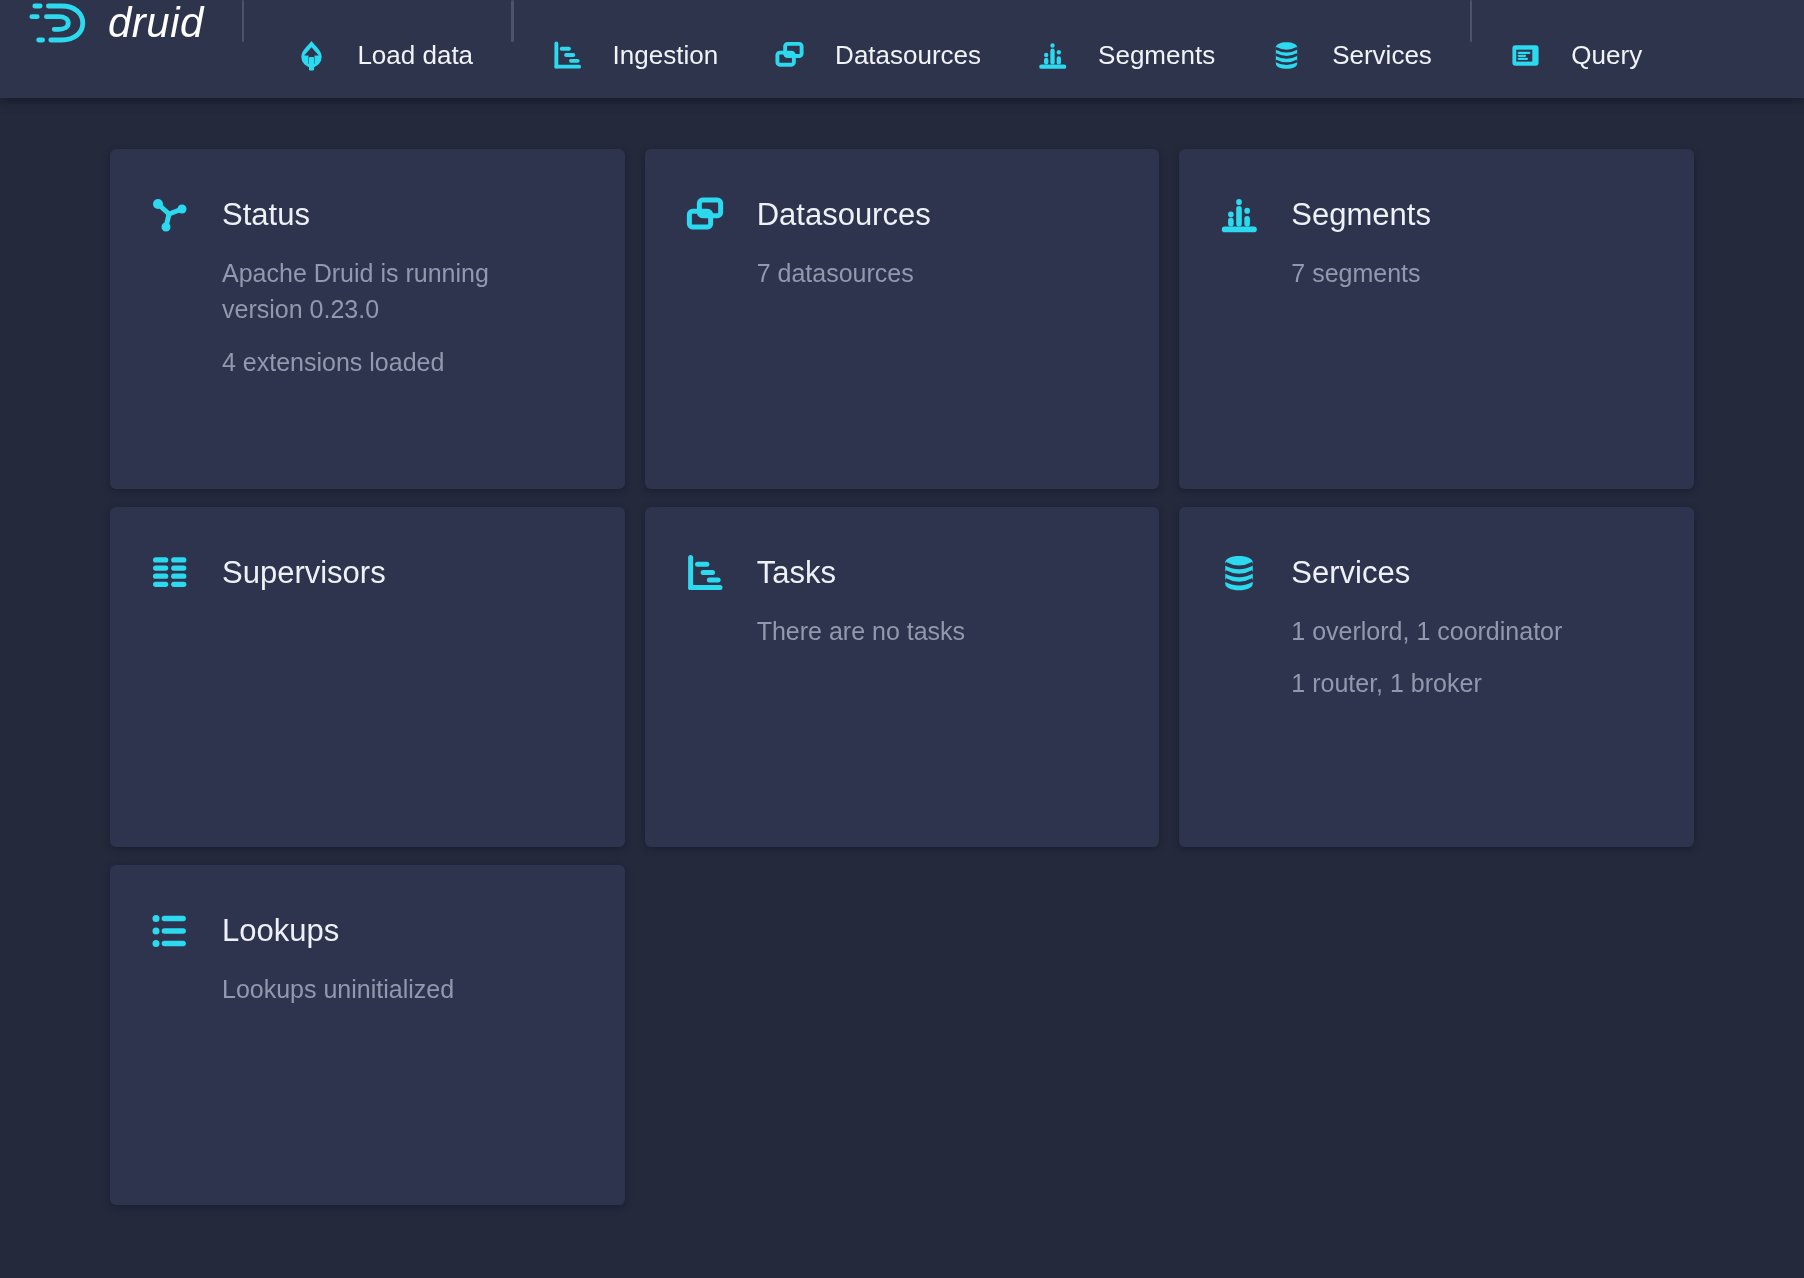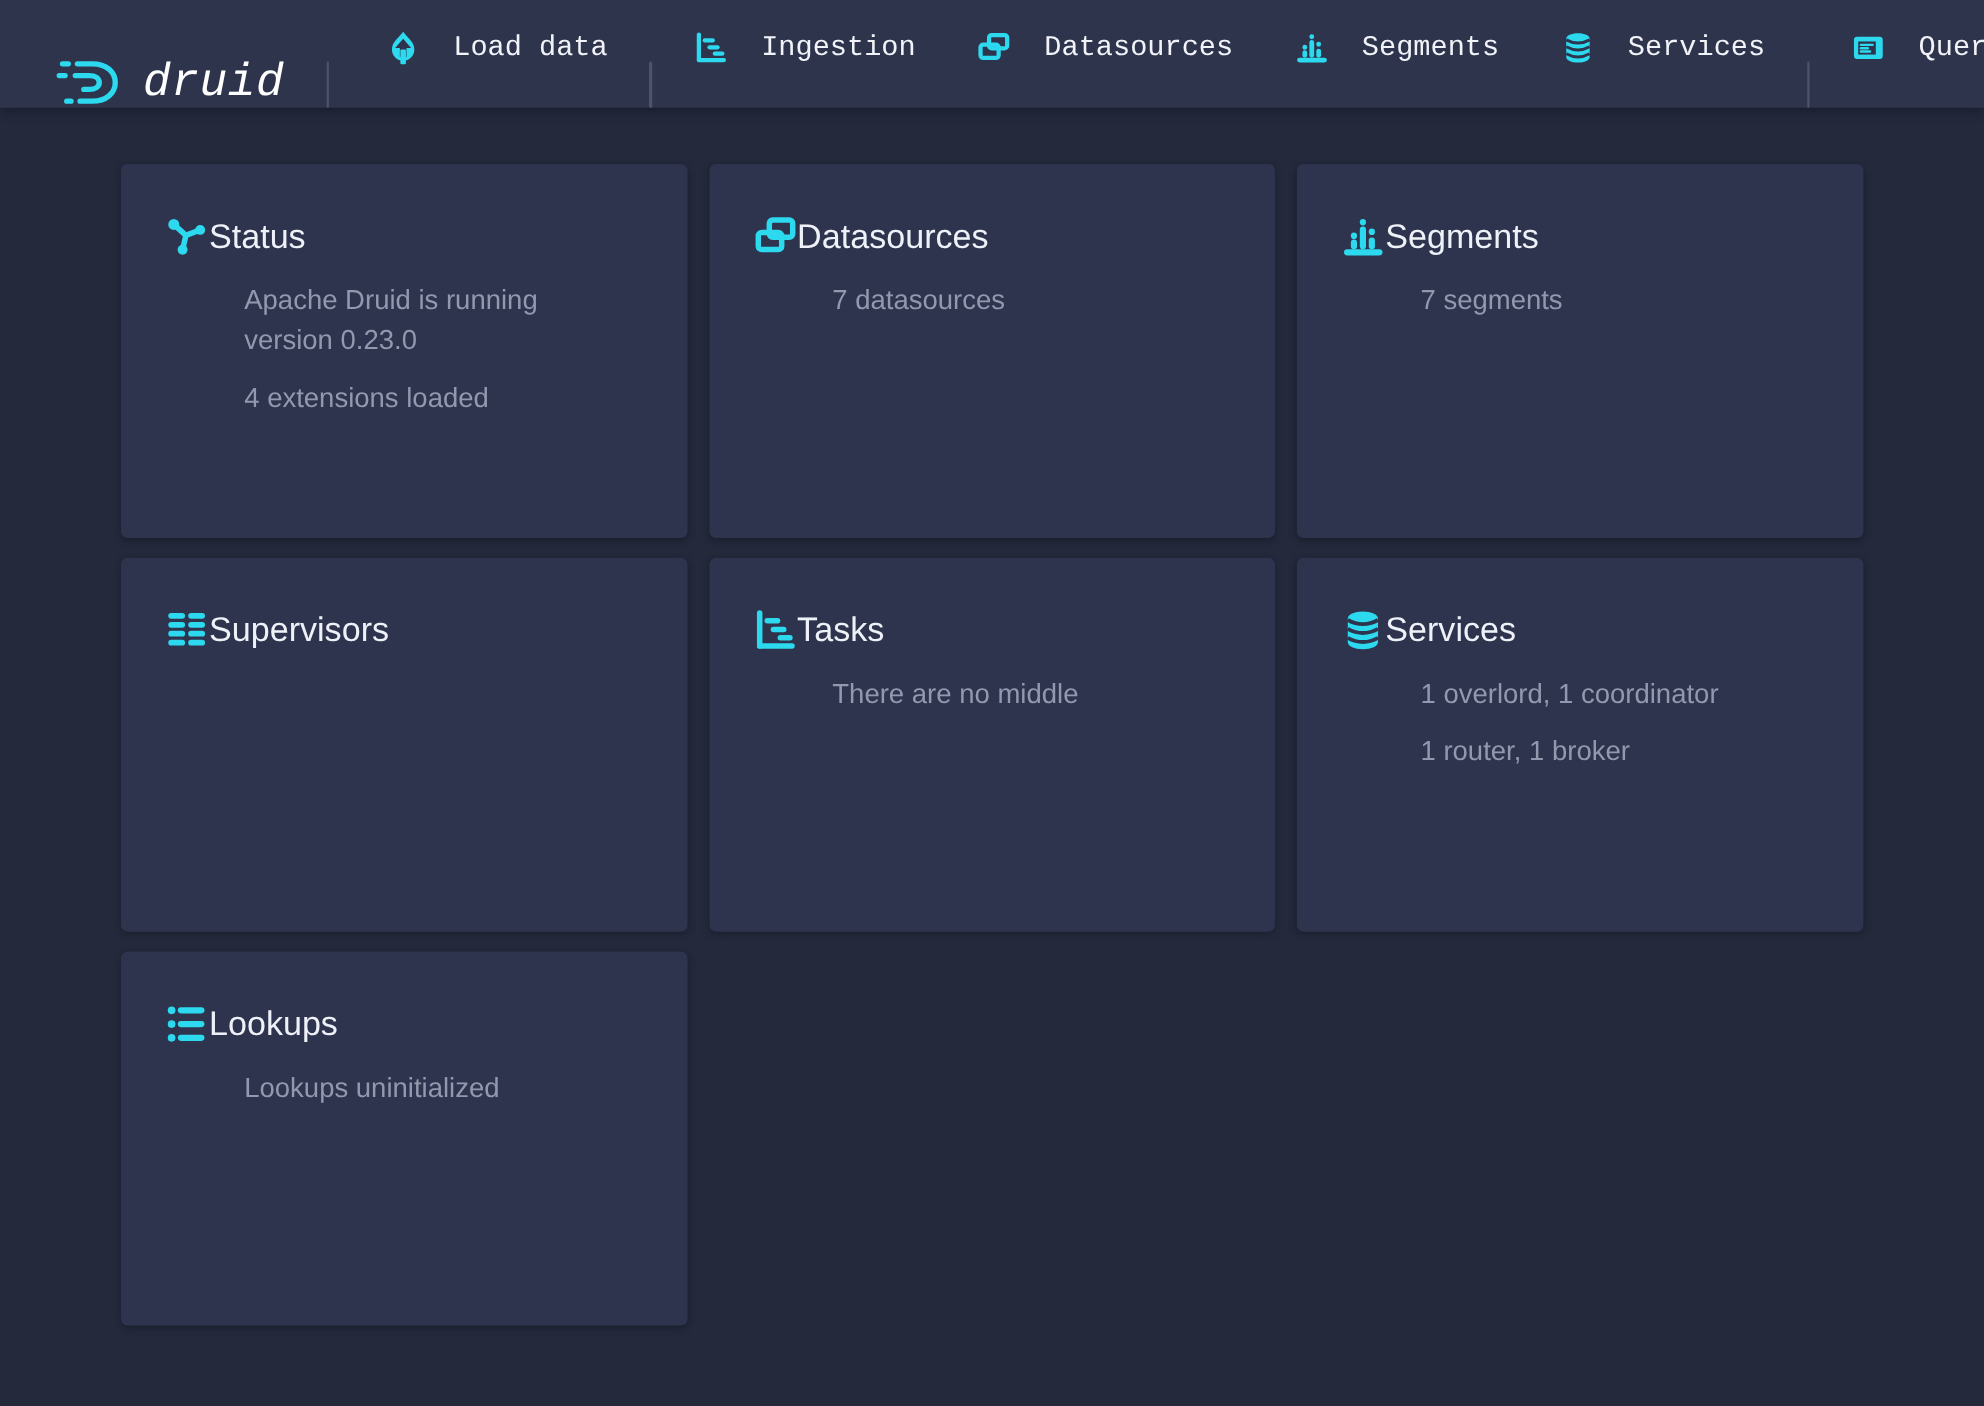--- a/index.html
+++ b/index.html
@@ -4,25 +4,25 @@
 <style>
   html,body{margin:0;padding:0;}
   body{
     width:1804px;height:1278px;overflow:hidden;
     background:#242a3c;
     font-family:"Liberation Sans", sans-serif;
     -webkit-font-smoothing:antialiased;
   }
   
   .navbar{
-    display:flex;align-items:flex-end;
-    height:98px;padding:0 50px;
+    display:flex;align-items:flex-start;
+    height:98px;padding:0 28px;
     background:#2e344c;
     box-shadow:0 3px 10px rgba(10,14,26,.5);
-    position:relative;z-index:5;font-family:Liberation Mono, monospace;
+    position:relative;z-index:5;
   }
   .brand{display:flex;align-items:center;gap:16px;cursor:pointer;}
   .brand-logo{width:64px;height:46px;display:block;}
   .brand-name{
     color:#ffffff;font-size:42px;font-style:italic;font-weight:400;
     letter-spacing:.5px;line-height:1;padding-right:4px;
   }
   .nav-divider{
     width:2.5px;height:42px;background:#4d5368;border-radius:2px;
     margin:0 10px;flex:0 0 auto;
@@ -42,21 +42,21 @@
     grid-auto-rows:340px;
     gap:18px 20px;
   }
   .card{
     background:#2f344e;
     border-radius:6px;
     box-shadow:0 2px 7px rgba(10,14,26,.4);
     padding:46px 28px 0 40px;
     cursor:pointer;
   }
-  .card-header{display:flex;align-items:center;}
+  .card-header{display:flex;align-items:center;gap:32px;}
   .card-icon{width:40px;height:40px;display:block;flex:0 0 auto;}
   .card-title{
     color:#eef1f7;font-size:31px;font-weight:500;line-height:1.2;margin:0;
   }
   .card-body{margin:20px 0 0 72px;}
   .card-body p{
     margin:12px 0 16px;color:#9298ad;font-size:25px;line-height:1.45;
   }
   .card-status .card-body p{max-width:330px;}
   
@@ -243,21 +243,21 @@
           <path d="M4.5 3.5 V27.5"></path>
             <path d="M4.5 27.5 H28"></path>
           <path d="M10 9 H17.5"></path>
             <path d="M14.5 15.5 H22"></path>
             <path d="M19.5 21.5 H26.5"></path>
         </g>
       </svg>
       <h2 class="card-title">Tasks</h2>
     </div>
     <div class="card-body">
-      <p>There are no middle</p>
+      <p>There are no tasks</p>
     </div>
   </section>
 
   <section class="card">
     <div class="card-header">
       <svg class="card-icon" viewBox="0 0 32 32">
         <path class="fl" d="M5 7.5 C5 4.4 9.9 2.3 16 2.3 S27 4.4 27 7.5 V24.5 C27 27.6 22.1 29.7 16 29.7 S5 27.6 5 24.5 Z"></path>
         <g class="hole-st" stroke="#2f344e" stroke-width="2.8">
           <path d="M5 8.5 Q16 14.5 27 8.5"></path>
           <path d="M5 15 Q16 21 27 15"></path>

